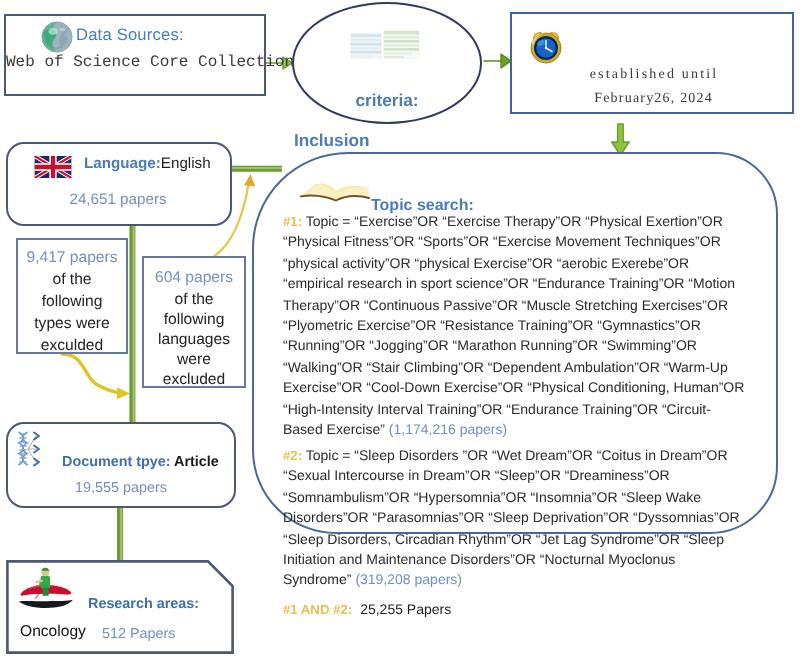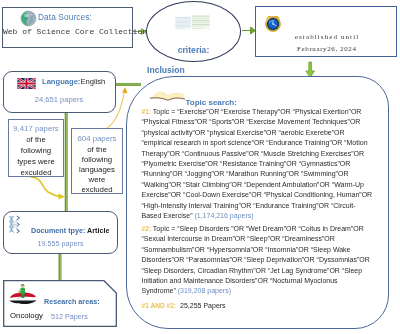--- a/index.html
+++ b/index.html
@@ -55,21 +55,21 @@
   #doc-count{position:absolute;left:0;top:27px;width:113px;text-align:center;font-size:7.2px;color:#7590c0;}
 
   
   #ra{left:3px;top:280px;width:118px;height:47px;text-align:center;}
   #ra-icon{left:5px;top:3px;width:30px;height:23px;}
   #ra-title{position:absolute;left:41px;top:17px;font-size:7.2px;color:#3f6fa6;font-weight:700;white-space:nowrap;}
   #ra-val{position:absolute;left:7px;top:31px;font-size:7.8px;color:#111;}
   #ra-count{position:absolute;left:48px;top:31.5px;font-size:7.2px;color:#7590c0;}
 
   
-  #panel{left:125.5px;top:76px;width:263px;height:253px;border:1.1px solid #4c6898;border-radius:48px 31px 34px 42px;}
+  #panel{left:125.5px;top:76px;width:263px;height:191px;border:1.1px solid #4c6898;border-radius:48px 31px 34px 42px;}
   #panel-icon{left:20px;top:12px;width:41px;height:15px;}
   #panel-head{position:absolute;left:59px;top:21px;font-size:8px;color:#4a7cb5;font-weight:700;}
   .qblock{position:absolute;left:15px;width:232px;font-size:7px;line-height:10.4px;color:#2a2a2a;text-align:left;}
   .tag{color:#e8bf52;font-weight:700;font-size:6.6px;}
   .cnt{color:#6f8ec4;}
   #q1{top:30px;}
   #q2{top:147px;}
   #q3{position:absolute;left:15px;top:225px;font-size:7px;}
   #q3 .cb{color:#1e1e1e;padding-left:4px;}
 </style>

